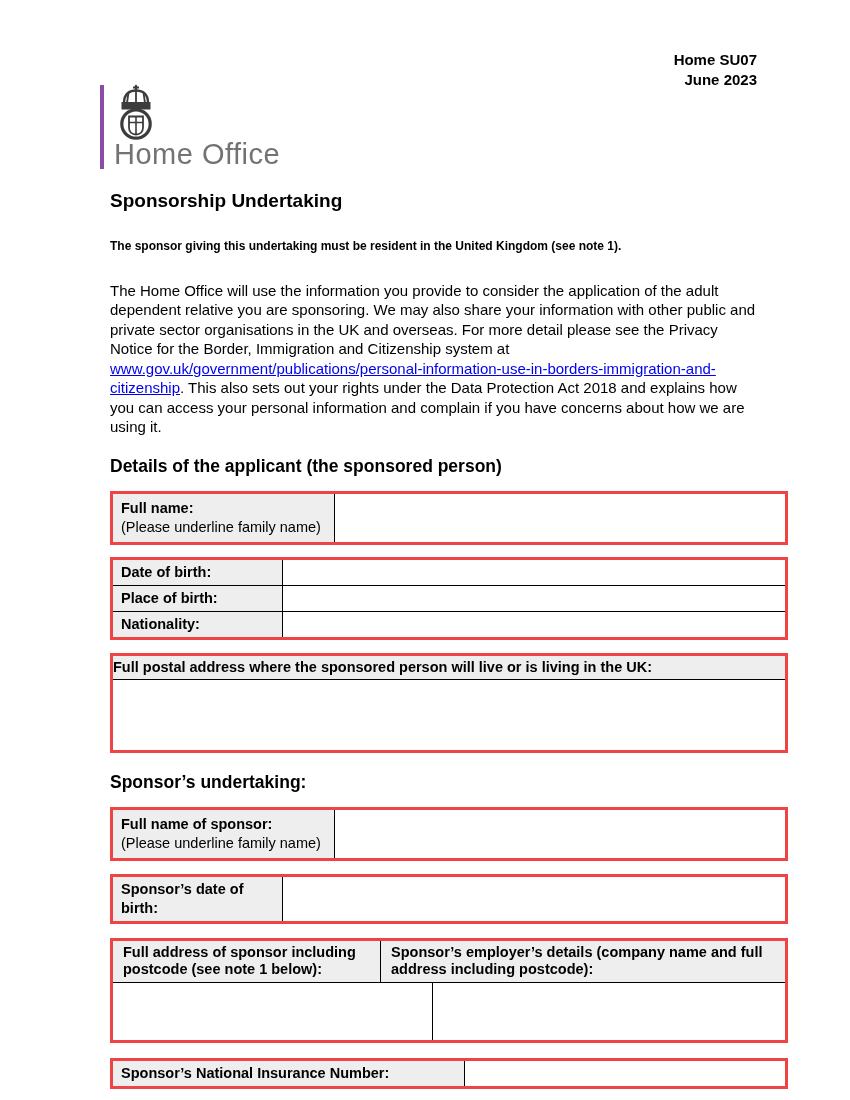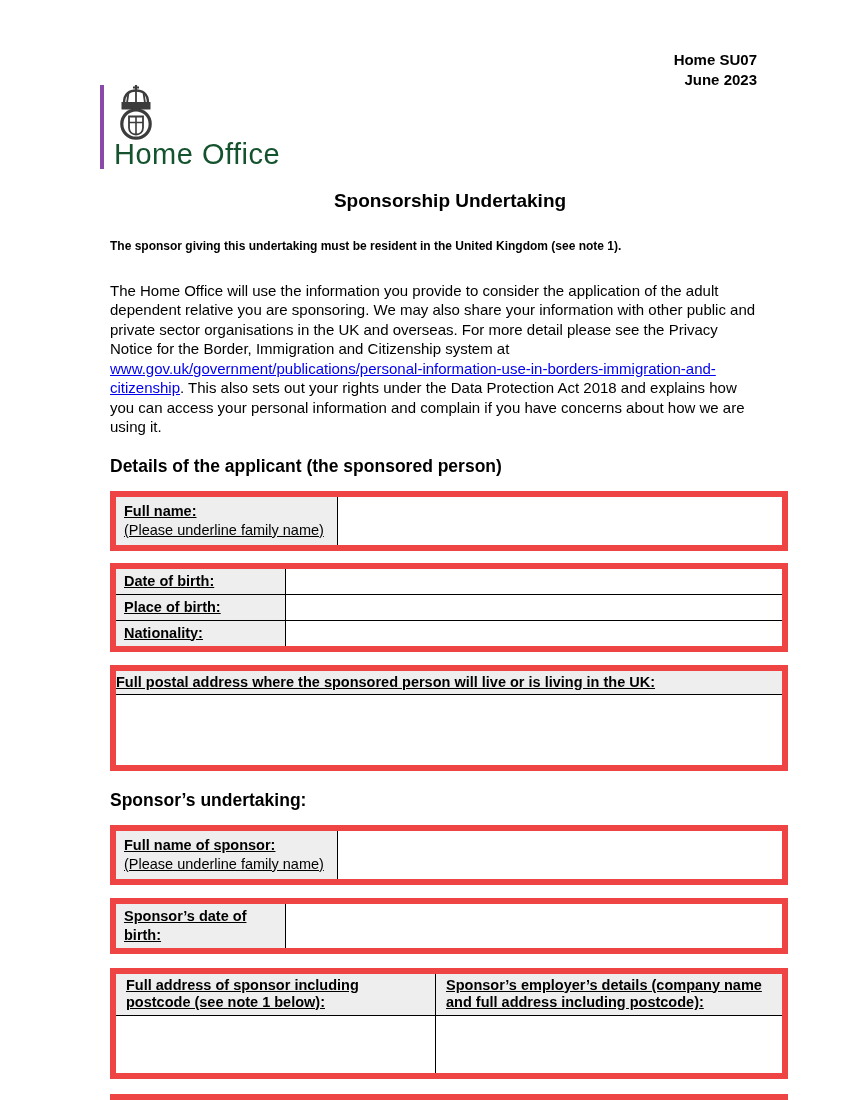--- a/index.html
+++ b/index.html
@@ -13,38 +13,38 @@
     position:absolute; top:50px; right:93px; text-align:right;
     font-size:15px; font-weight:bold; line-height:20px;
   }
 
   
   .logo { position:absolute; top:84px; left:100px; width:240px; height:86px; }
   .logo-bar { position:absolute; left:0; top:1px; width:4px; height:84px; background:#8a4aa8; }
   .logo-crest { position:absolute; left:13px; top:0; }
   .logo-text {
     position:absolute; left:14px; top:54px; font-size:29px; letter-spacing:0.5px;
-    color:#14532d; white-space:nowrap;
+    color:#737373; white-space:nowrap;
   }
 
   .main { position:absolute; left:110px; top:190px; width:680px; }
 
-  .doc-title { font-size:19px; font-weight:bold; text-align:center; margin:0 0 25px 0; }
+  .doc-title { font-size:19px; font-weight:bold; text-align:left; margin:0 0 25px 0; }
 
   .intro {
     font-size:12px; font-weight:bold; line-height:19.5px;
     width:625px; margin:0 0 24px 0;
   }
   .privacy { font-size:15px; line-height:19.5px; width:648px; margin:0; }
   .privacy a { color:#0000ee; text-decoration:underline; }
 
   h2.section-heading { font-size:17.5px; font-weight:bold; margin:19px 0 14px 0; }
 
   
-  .tbl { border:6px solid #ef4444; width:678px; box-sizing:border-box;text-decoration:underline; }
+  .tbl { border:3px solid #ef4444; width:678px; box-sizing:border-box; }
   .trow { display:flex; align-items:stretch; }
   .trow + .trow { border-top:1px solid #000; }
   .tcell { box-sizing:border-box; padding:3px 8px; font-size:14.5px; line-height:19px; }
   .tlabel { background:#eeeeee; border-right:1px solid #000; font-weight:bold; }
   .tlabel .subnote { font-weight:normal; display:block; }
   .tvalue { flex:1; background:#fff; }
 
   .w222 { width:222px; }
   .w187 { width:170px; }
   .w295 { width:352px; }
@@ -55,21 +55,21 @@
     background:#eeeeee; font-weight:bold; font-size:14.5px; line-height:19px;
     padding:2px 0; border-bottom:1px solid #000;
   }
   .tbody-area { height:70px; background:#fff; }
 
   .two-col-head { display:flex; border-bottom:1px solid #000; }
   .two-col-head .hc {
     box-sizing:border-box; background:#eeeeee; font-weight:bold;
     font-size:14.5px; line-height:17.5px; padding:3px 8px 3px 10px;
   }
-  .hc-left  { width:320px; border-right:1px solid #000; }
+  .hc-left  { width:268px; border-right:1px solid #000; }
   .hc-right { flex:1; }
   .two-col-body { display:flex; height:57px; }
   .two-col-body .bc-left { width:320px; border-right:1px solid #000; box-sizing:border-box; }
   .two-col-body .bc-right { flex:1; }
 
   .gap12 { margin-bottom:12px; }
   .gap13 { margin-bottom:13px; }
   .gap14 { margin-bottom:14px; }
   .gap15 { margin-bottom:15px; }
 

